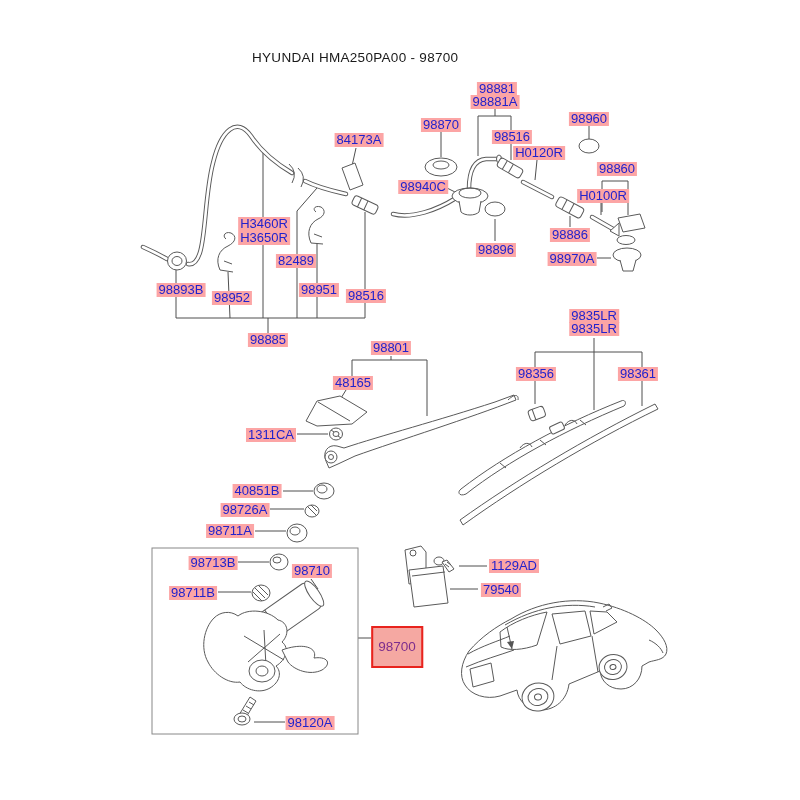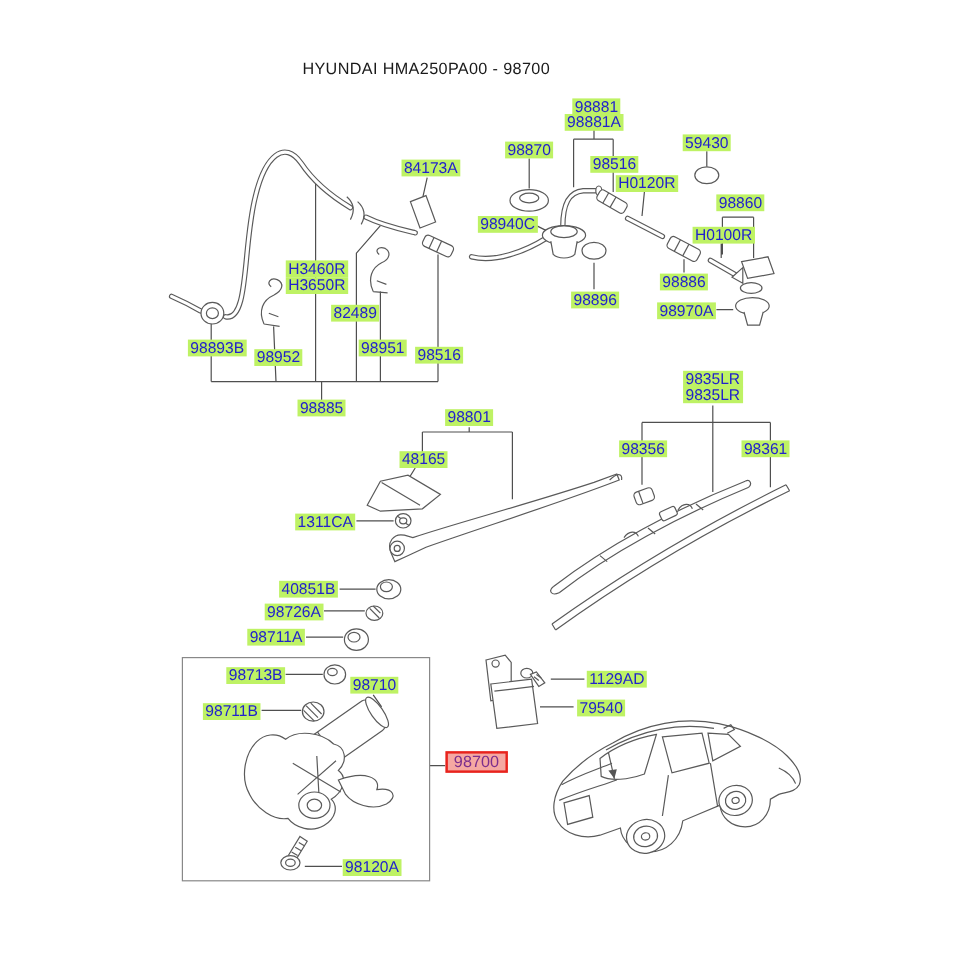--- a/index.html
+++ b/index.html
@@ -1,22 +1,22 @@
 <!DOCTYPE html>
 <html style="--label-color: #2222cc; --line-color: #4f4f4f; --highlight-border: #e8231d; --highlight-bg: #f5a8a2; --highlight-text: #7d2e8d;"><head>
 <meta charset="utf-8">
 <style>
   html,body{margin:0;padding:0;background:#fff;}
   .stage{position:relative;width:687px;height:800px;background:#fff;overflow:hidden;
          font-family:"Liberation Sans",sans-serif;}
   .stage svg{position:absolute;left:0;top:0;}
   .label{position:absolute;transform:translateX(-50%);font:13px "Liberation Sans",sans-serif;
-         color:var(--label-color,#2222cc);background:#bef264;padding:0 2px;white-space:nowrap;line-height:1.05;}
+         color:var(--label-color,#2222cc);background:#fca5a5;padding:0 2px;white-space:nowrap;line-height:1.05;}
   .label.highlight{color:var(--highlight-text,#7d2e8d);background:var(--highlight-bg,#f5a8a2);
-         border:2px solid var(--highlight-border,#e8231d);padding:0 5px;font-size:13.5px;}
+         border:2px solid var(--highlight-border,#e8231d);padding:12px 5px;font-size:13.5px;}
   .title{position:absolute;font:13.5px "Liberation Sans",sans-serif;color:#1a1a1a;letter-spacing:.3px;}
   .ln{stroke:var(--line-color,#4f4f4f);stroke-width:1;fill:none}
   .pt{stroke:#5a5a5a;stroke-width:1;fill:#fff}
   .ptn{stroke:#5a5a5a;stroke-width:1;fill:none}
   .tube{stroke:#5a5a5a;stroke-width:4.5;fill:none;stroke-linecap:round}
   .core{stroke:#fff;stroke-width:2.6;fill:none;stroke-linecap:round}
 </style>
 </head>
 <body>
 
@@ -238,21 +238,21 @@
       <ellipse class="ptn" cx="613" cy="667" rx="3" ry="2.5"></ellipse>
     </g>
   </g>
 </svg>
 
 <div class="title" style="left:252px;top:50px">HYUNDAI HMA250PA00 - 98700</div>
 
 <div class="label" style="left:497px;top:82px">98881</div>
 <div class="label" style="left:495px;top:95px">98881A</div>
 <div class="label" style="left:441px;top:118px">98870</div>
-<div class="label" style="left:589px;top:112px">59430</div>
+<div class="label" style="left:589px;top:112px">98960</div>
 <div class="label" style="left:512px;top:130px">98516</div>
 <div class="label" style="left:539px;top:146px">H0120R</div>
 <div class="label" style="left:617px;top:162px">98860</div>
 <div class="label" style="left:603px;top:189px">H0100R</div>
 <div class="label" style="left:423px;top:180px">98940C</div>
 <div class="label" style="left:359px;top:133px">84173A</div>
 <div class="label" style="left:570px;top:228px">98886</div>
 <div class="label" style="left:496px;top:243px">98896</div>
 <div class="label" style="left:572px;top:252px">98970A</div>
 <div class="label" style="left:264px;top:217px">H3460R</div>

